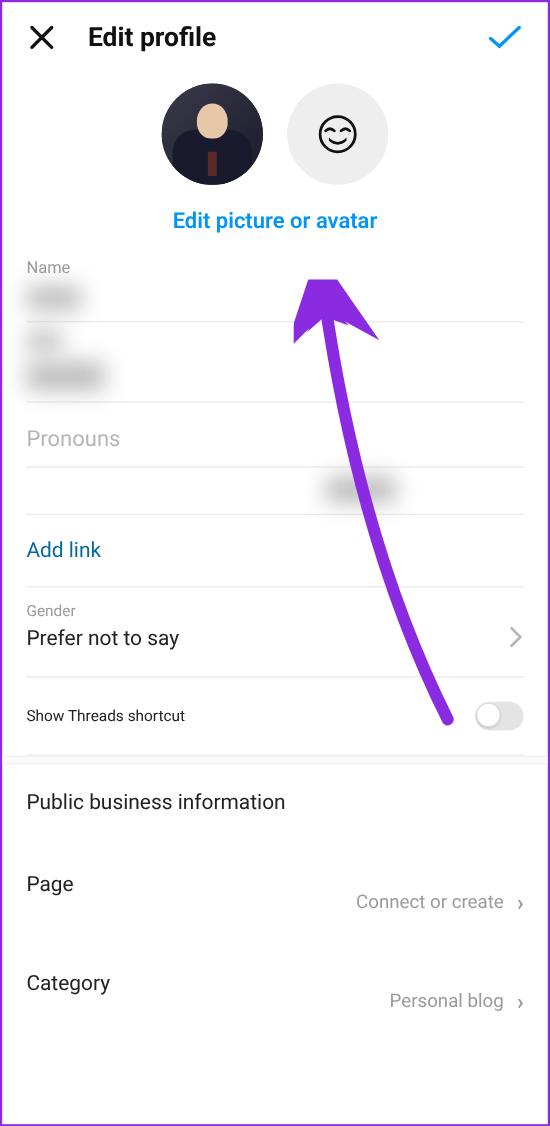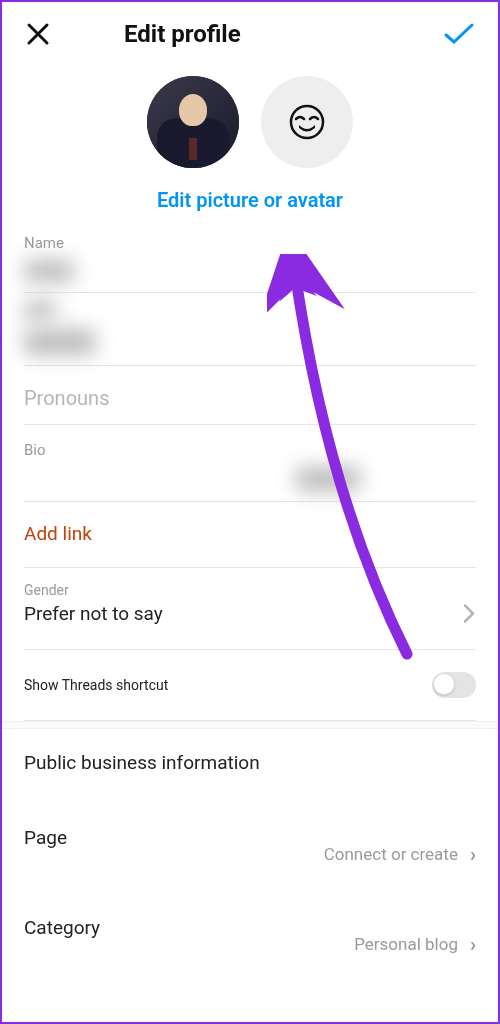--- a/index.html
+++ b/index.html
@@ -14,21 +14,20 @@
       background: white;
       border: 2px solid #8a2be2;
       position: relative;
       overflow: hidden;
     }
     .header {
       display: flex;
       align-items: center;
       justify-content: space-between;
       padding: 18px 22px 10px 22px;
-      gap: 44px;
     }
     .close-icon svg, .confirm-icon svg {
       display: block;
     }
     .title {
       font-size: 24px;
       font-weight: 700;
       color: #111;
       flex: 1;
       margin-left: 28px;
@@ -138,21 +137,21 @@
       height: 24px;
     }
     .placeholder-text {
       font-size: 20px;
       color: #b5b5b5;
       padding: 14px 0;
       border-bottom: 1px solid #e6e6e6;
     }
     .add-link-row {
       font-size: 19px;
-      color: #c2410c;
+      color: #0369a1;
       padding: 20px 0 22px 0;
       border-bottom: 1px solid #e6e6e6;
     }
     .gender-row {
       border-bottom: 1px solid #e6e6e6;
       padding-bottom: 24px;
       position: relative;
     }
     .gender-label {
       font-size: 14px;
@@ -290,21 +289,20 @@
   </div>
   <div class="blur-row" style="border-bottom:none;padding-bottom:2px;">
     <div class="blur-block" style="width:90px;height:18px;"></div>
   </div>
   <div class="blur-row">
     <div class="blur-block mid"></div>
   </div>
 
   <div class="placeholder-text">Pronouns</div>
 
-  <div class="field-label" style="margin-top:16px;">Bio</div>
   <div class="bio-blur">
     <div class="blur-block"></div>
   </div>
 
   <div class="add-link-row">Add link</div>
 
   <div class="gender-row">
     <div class="gender-label">Gender</div>
     <div class="gender-value">Prefer not to say</div>
     <div class="chevron">

